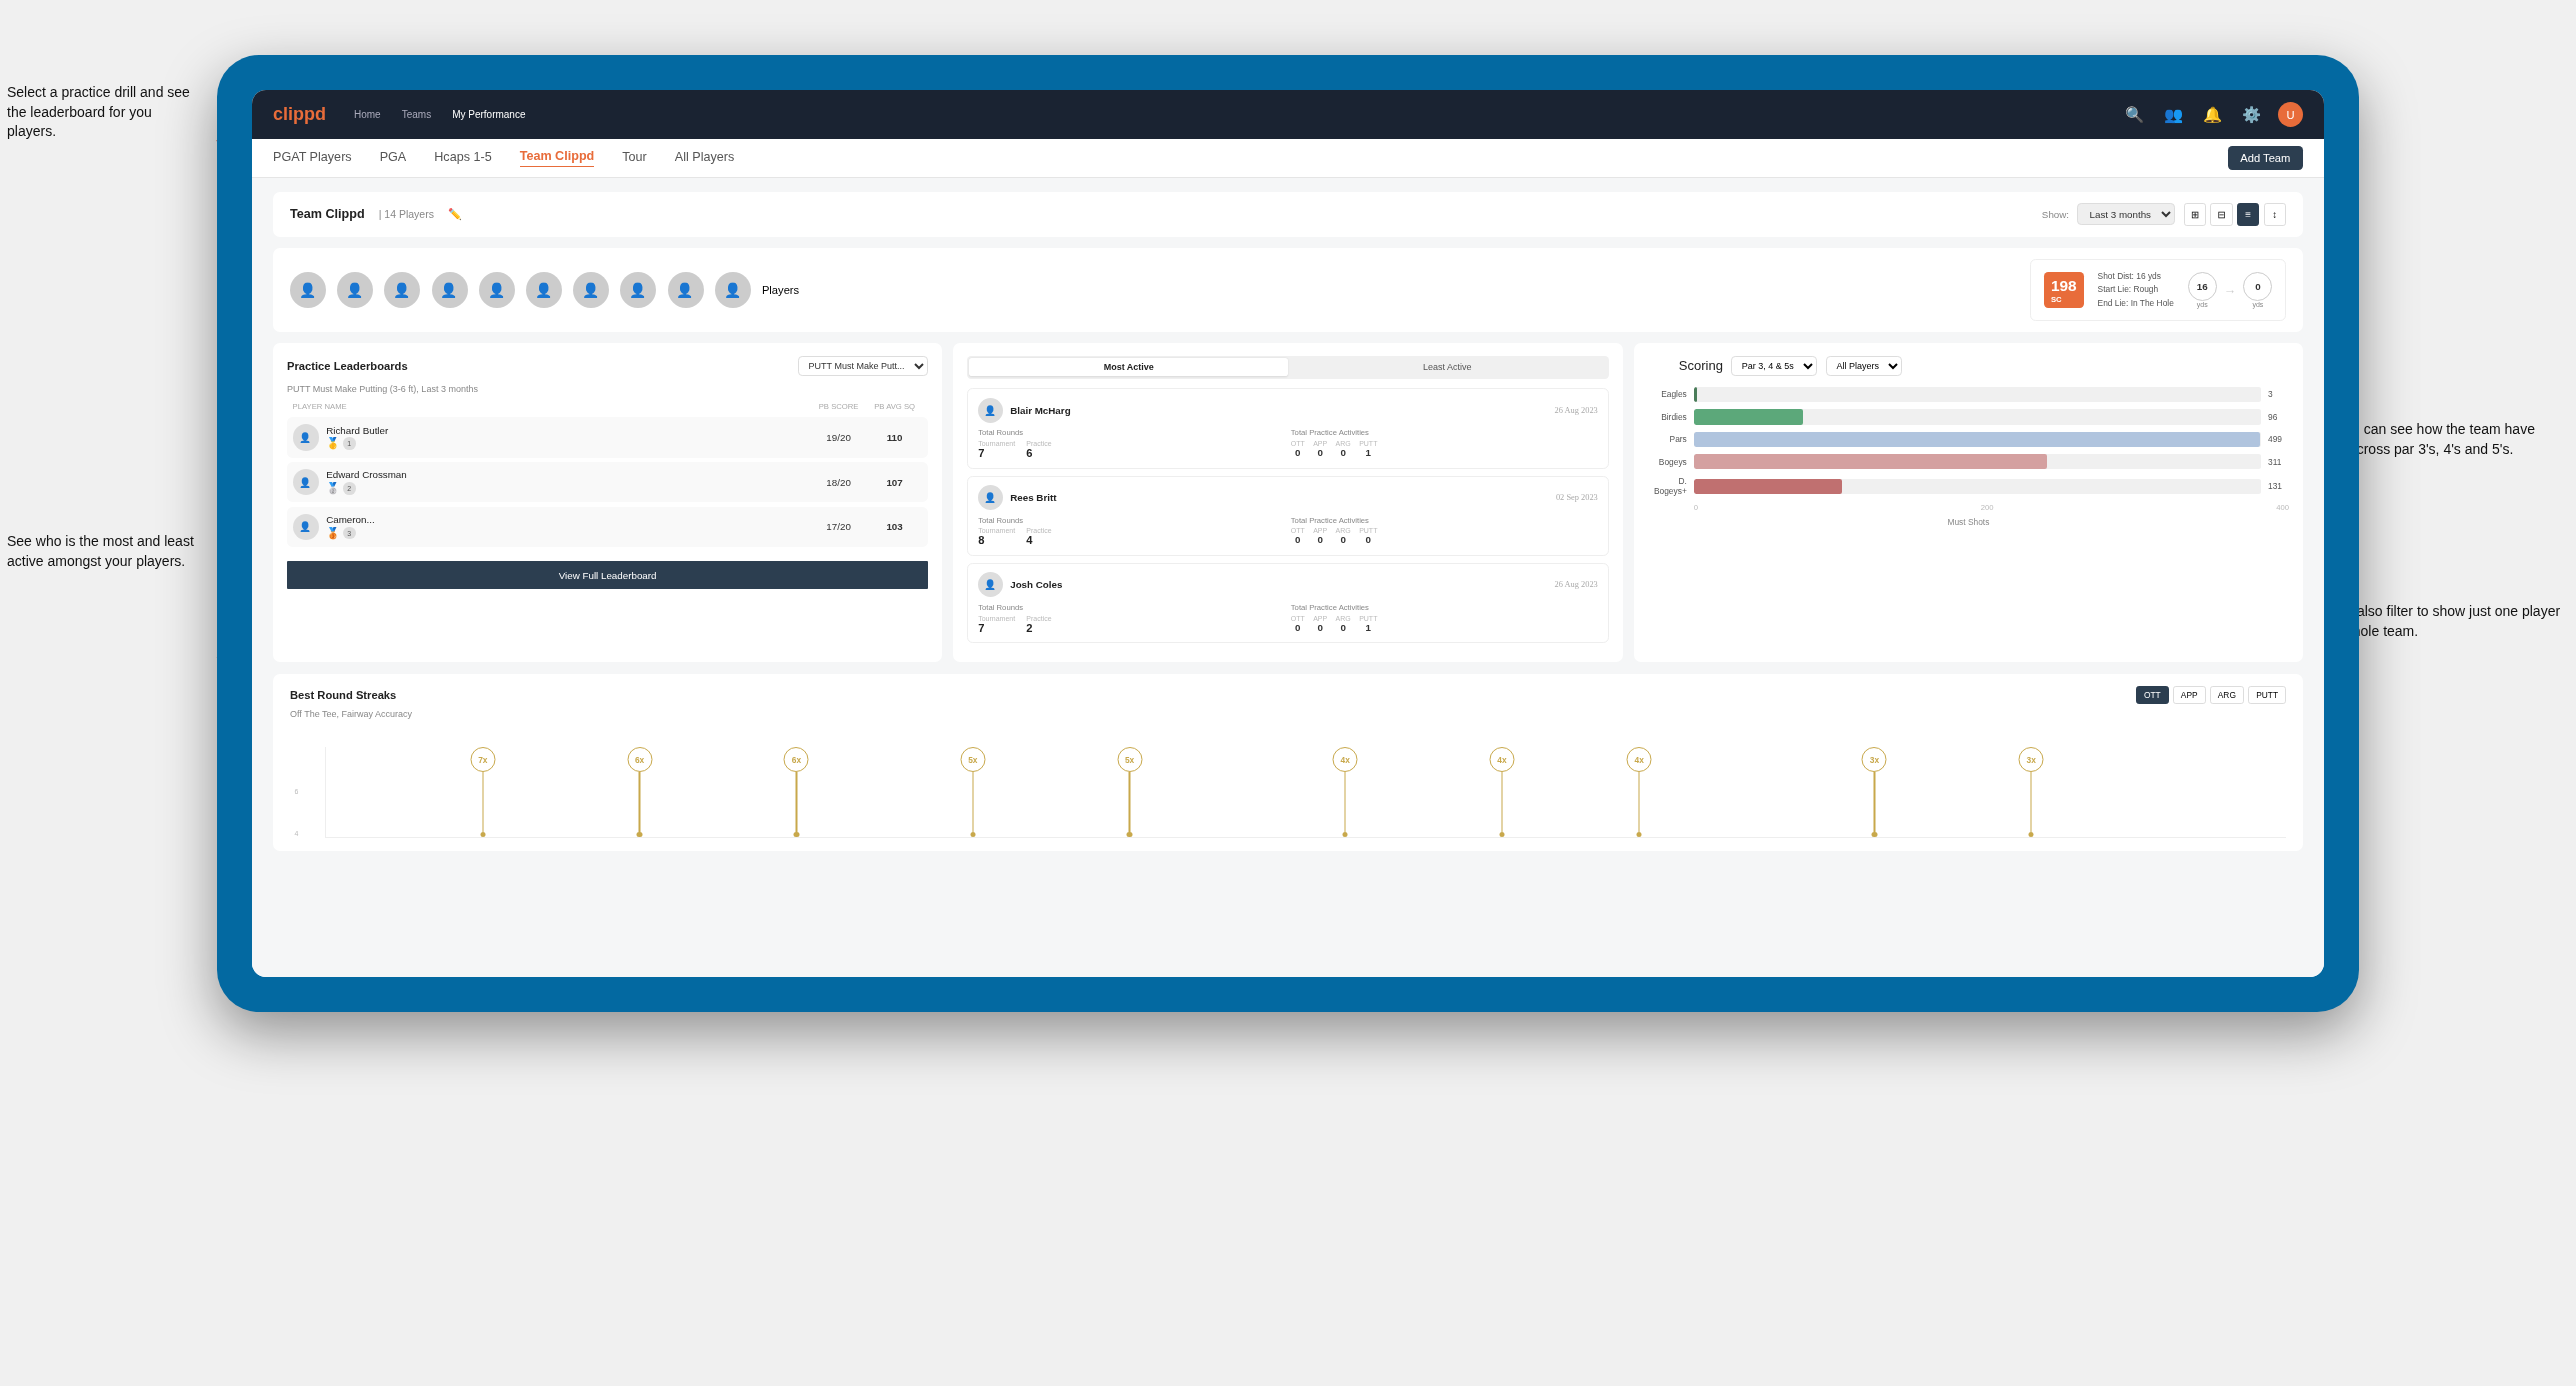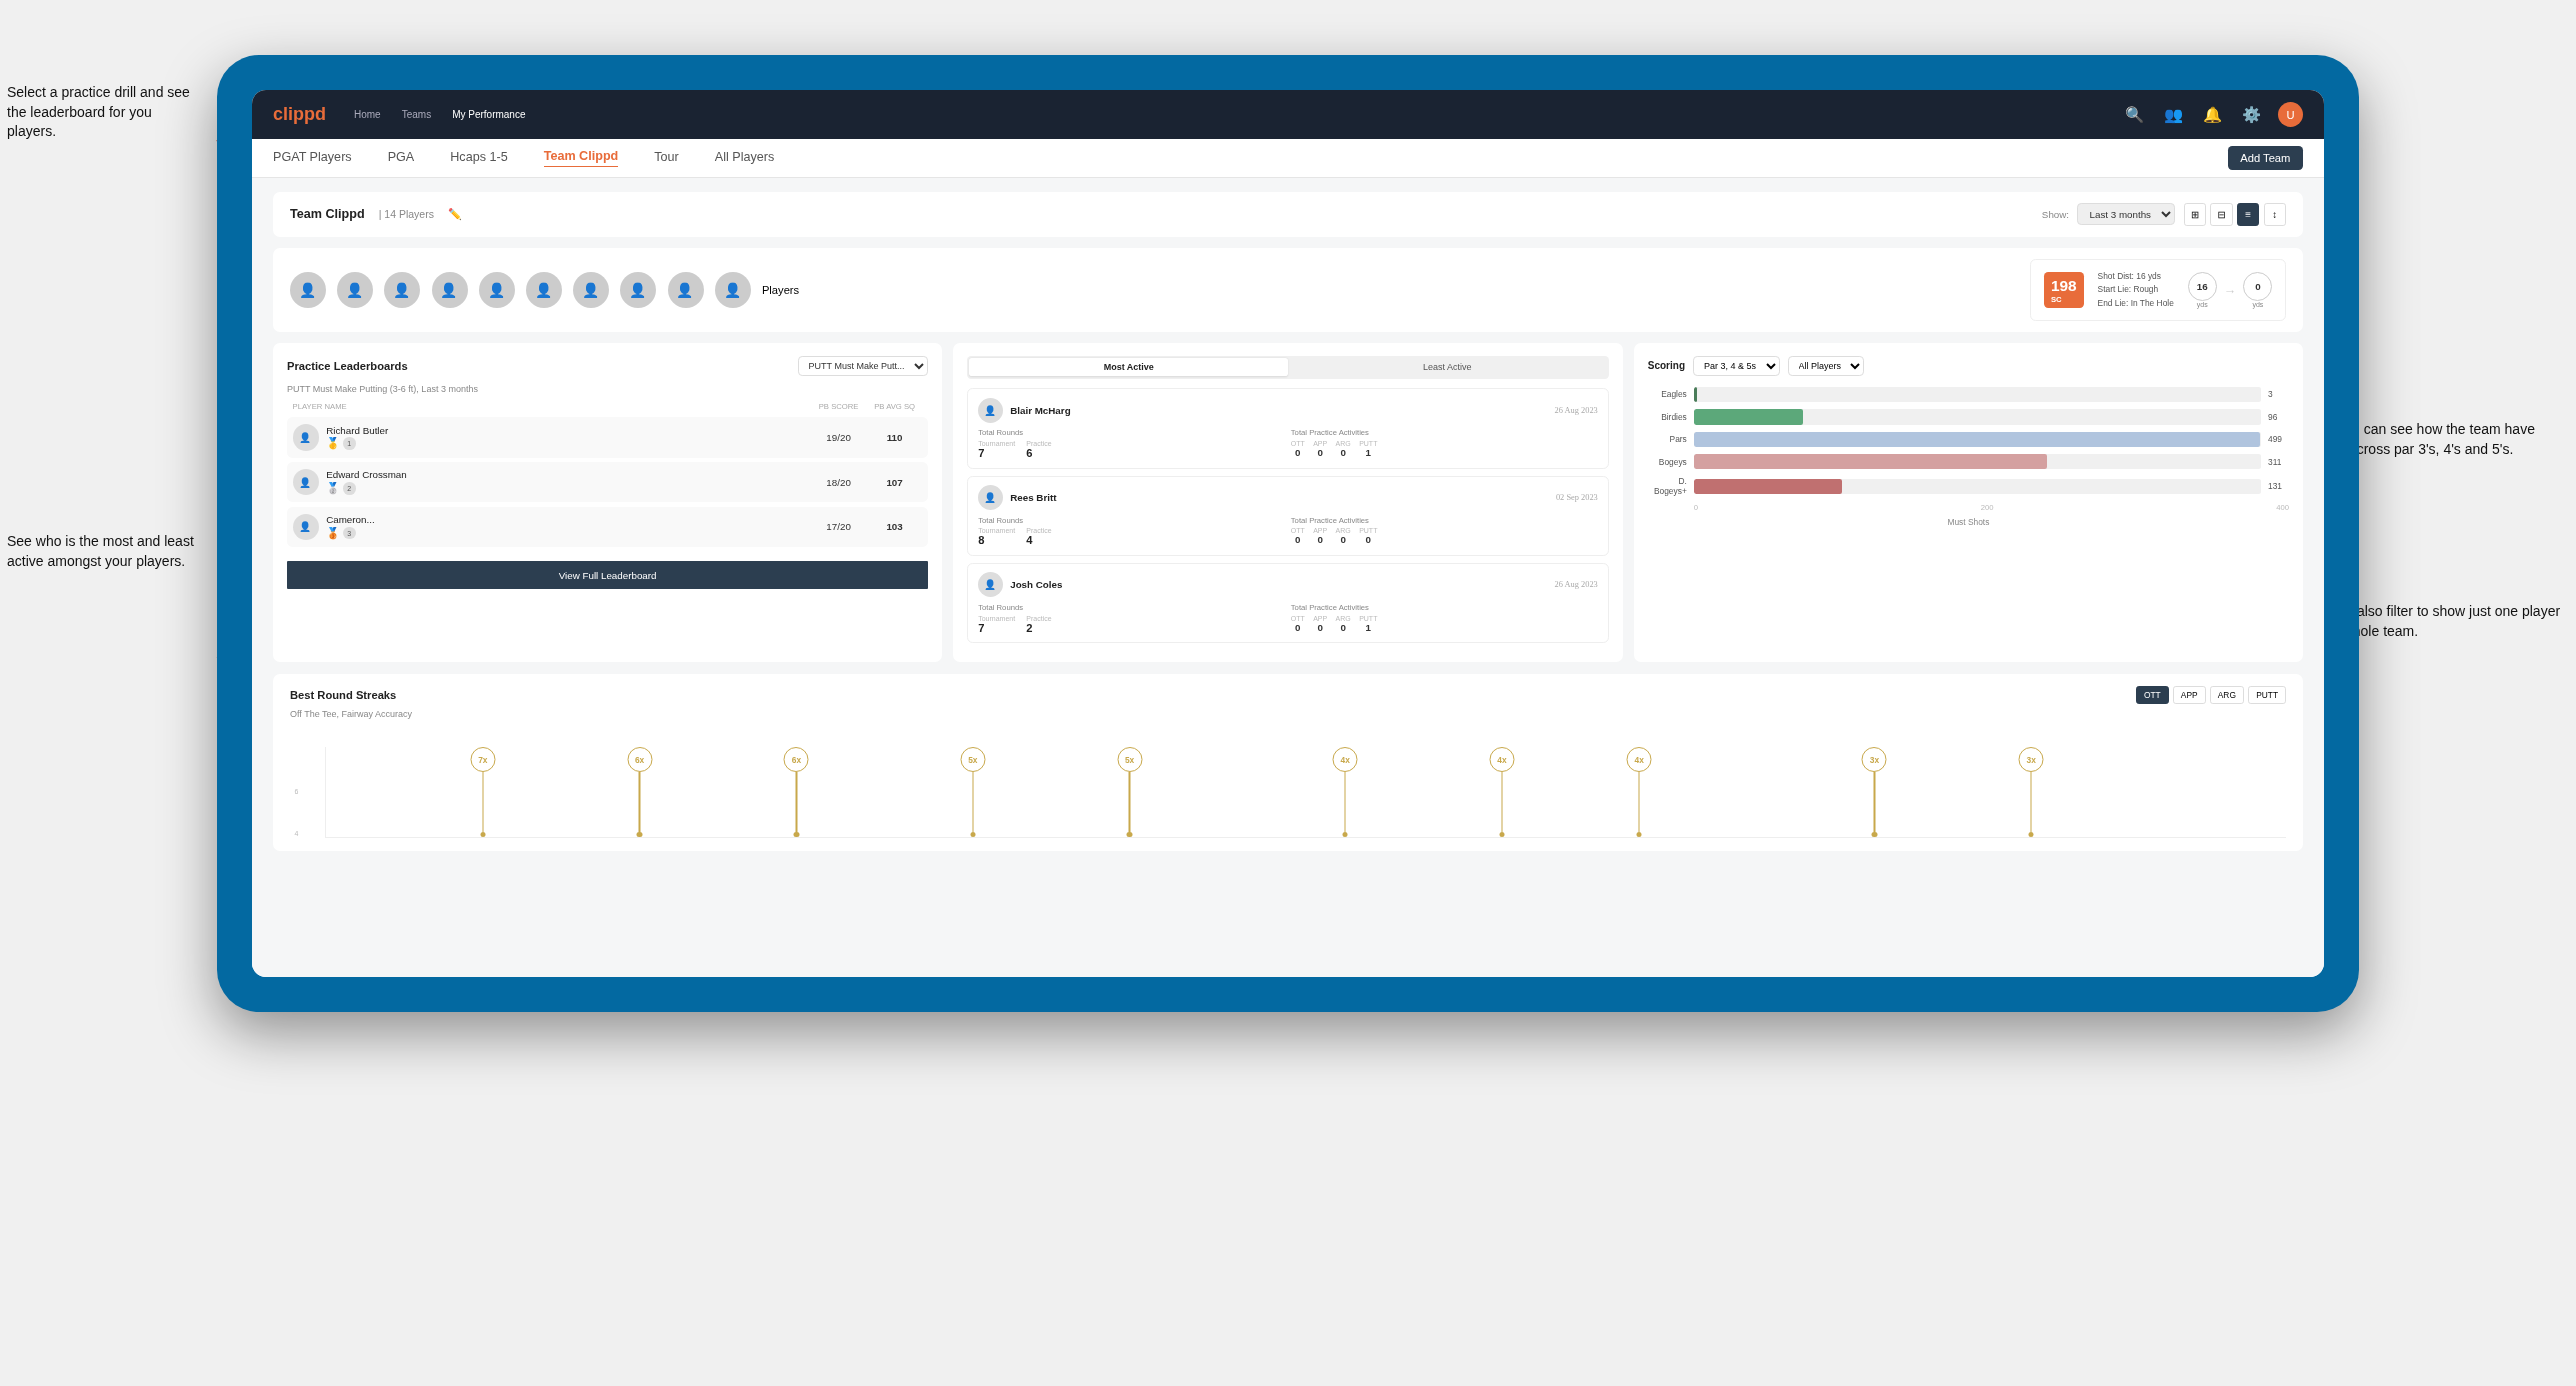--- a/index.html
+++ b/index.html
@@ -109,21 +109,21 @@
 
     
     .subnav {
       background: #fff;
       height: 39px;
       display: flex;
       align-items: center;
       padding: 0 21px;
       border-bottom: 0.7px solid #e5e5e5;
       flex-shrink: 0;
-      gap: 36px;
+      gap: 28px;
     }
     .subnav-item {
       font-size: 12.6px;
       color: #555;
       cursor: pointer;
       padding-bottom: 2.8px;
     }
     .subnav-item.active {
       color: #e86c3a;
       border-bottom: 1.4px solid #e86c3a;
@@ -449,21 +449,21 @@
       background: #fff;
       border-radius: 7px;
       padding: 12.6px 14px;
     }
     .scoring-header {
       display: flex;
       align-items: center;
       gap: 8.4px;
       margin-bottom: 11.2px;
     }
-    .scoring-label { font-size: 10px; font-weight: 700; color: #222; }
+    .scoring-label { font-size: 13px; font-weight: 400; color: #222; margin-left: 31px; }
     .filter-select {
       border: 0.7px solid #ddd;
       border-radius: 4.2px;
       padding: 2.8px 5.6px;
       font-size: 9px;
       background: #fff;
     }
     .bar-chart { }
     .bar-row {
       display: flex;

